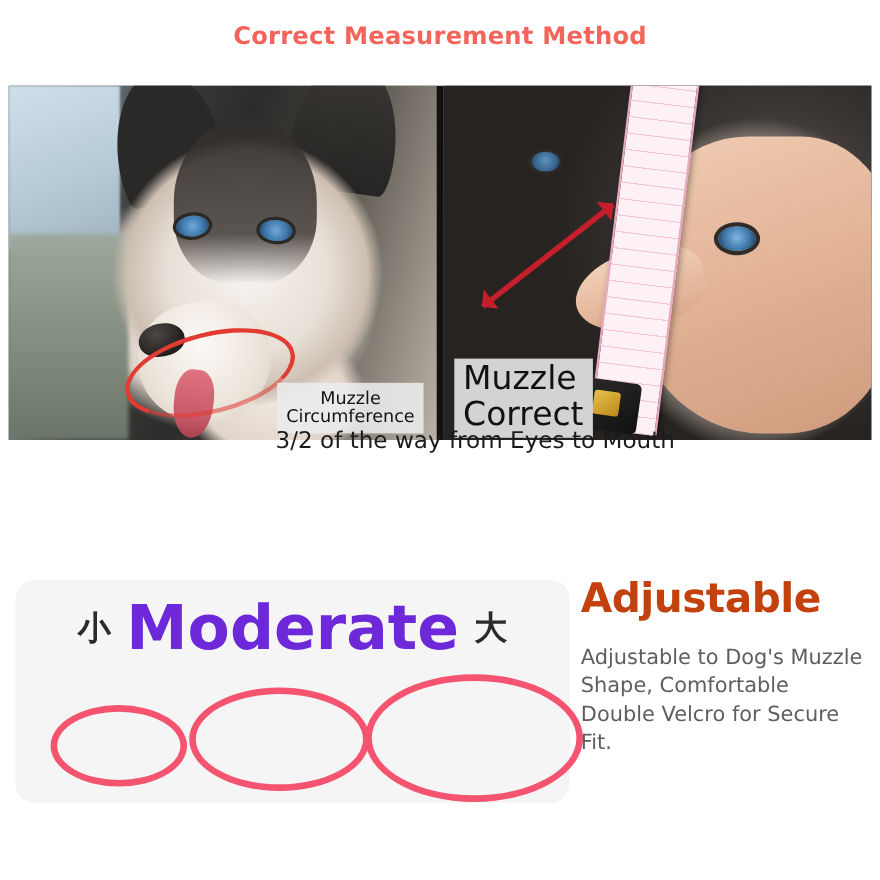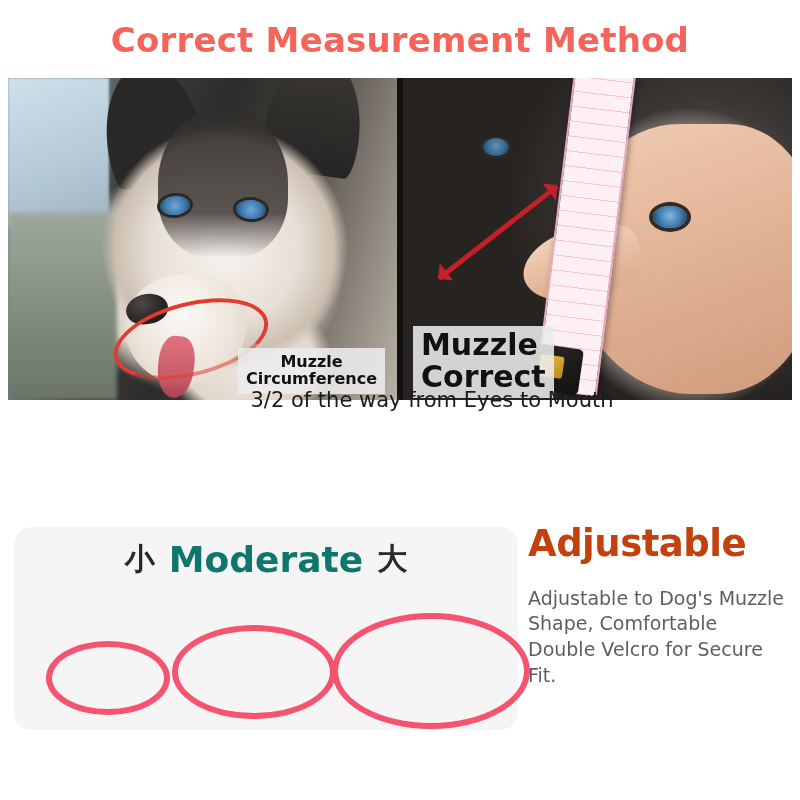--- a/index.html
+++ b/index.html
@@ -12,21 +12,21 @@
     height: 800px;
     overflow: hidden;
     font-family: "DejaVu Sans", "Liberation Sans", sans-serif;
     position: relative;
   }
 
   
   .title {
     text-align: center;
     color: #f4645a;
-    font-size: 34px;
+    font-size: 22px;
     font-weight: bold;
     letter-spacing: 0.2px;
     padding-top: 22px;
     line-height: 1.1;
   }
 
   
   .photo-row {
     position: absolute;
     top: 78px;
@@ -187,21 +187,21 @@
   }
   .ph-right .arrow:after {
     right: -12px; top: -9px;
     border: 11px solid transparent; border-left-color: #c51f2b;
   }
 
   .photo-label {
     position: absolute;
     background: rgba(236,236,236,0.88);
     color: #111;
-    font-weight: bold;
+    font-weight: normal;
     line-height: 1.05;
     text-align: center;
   }
   .label-left {
     right: 12px; bottom: 6px;
     font-size: 16px;
     padding: 6px 8px;
   }
   .label-right {
     left: 10px; bottom: 2px;
@@ -246,23 +246,23 @@
     text-align: center;
     white-space: nowrap;
   }
   .cn-small, .cn-large {
     font-size: 30px;
     color: #2a2a2a;
     font-weight: bold;
     vertical-align: middle;
   }
   .moderate {
-    font-size: 36px;
+    font-size: 56px;
     font-weight: bold;
-    color: #0f766e;
+    color: #6d28d9;
     vertical-align: middle;
     margin: 0 14px;
   }
   .rings {
     position: absolute;
     left: 0; top: 86px;
     width: 100%;
     height: 110px;
   }
   .ring {

